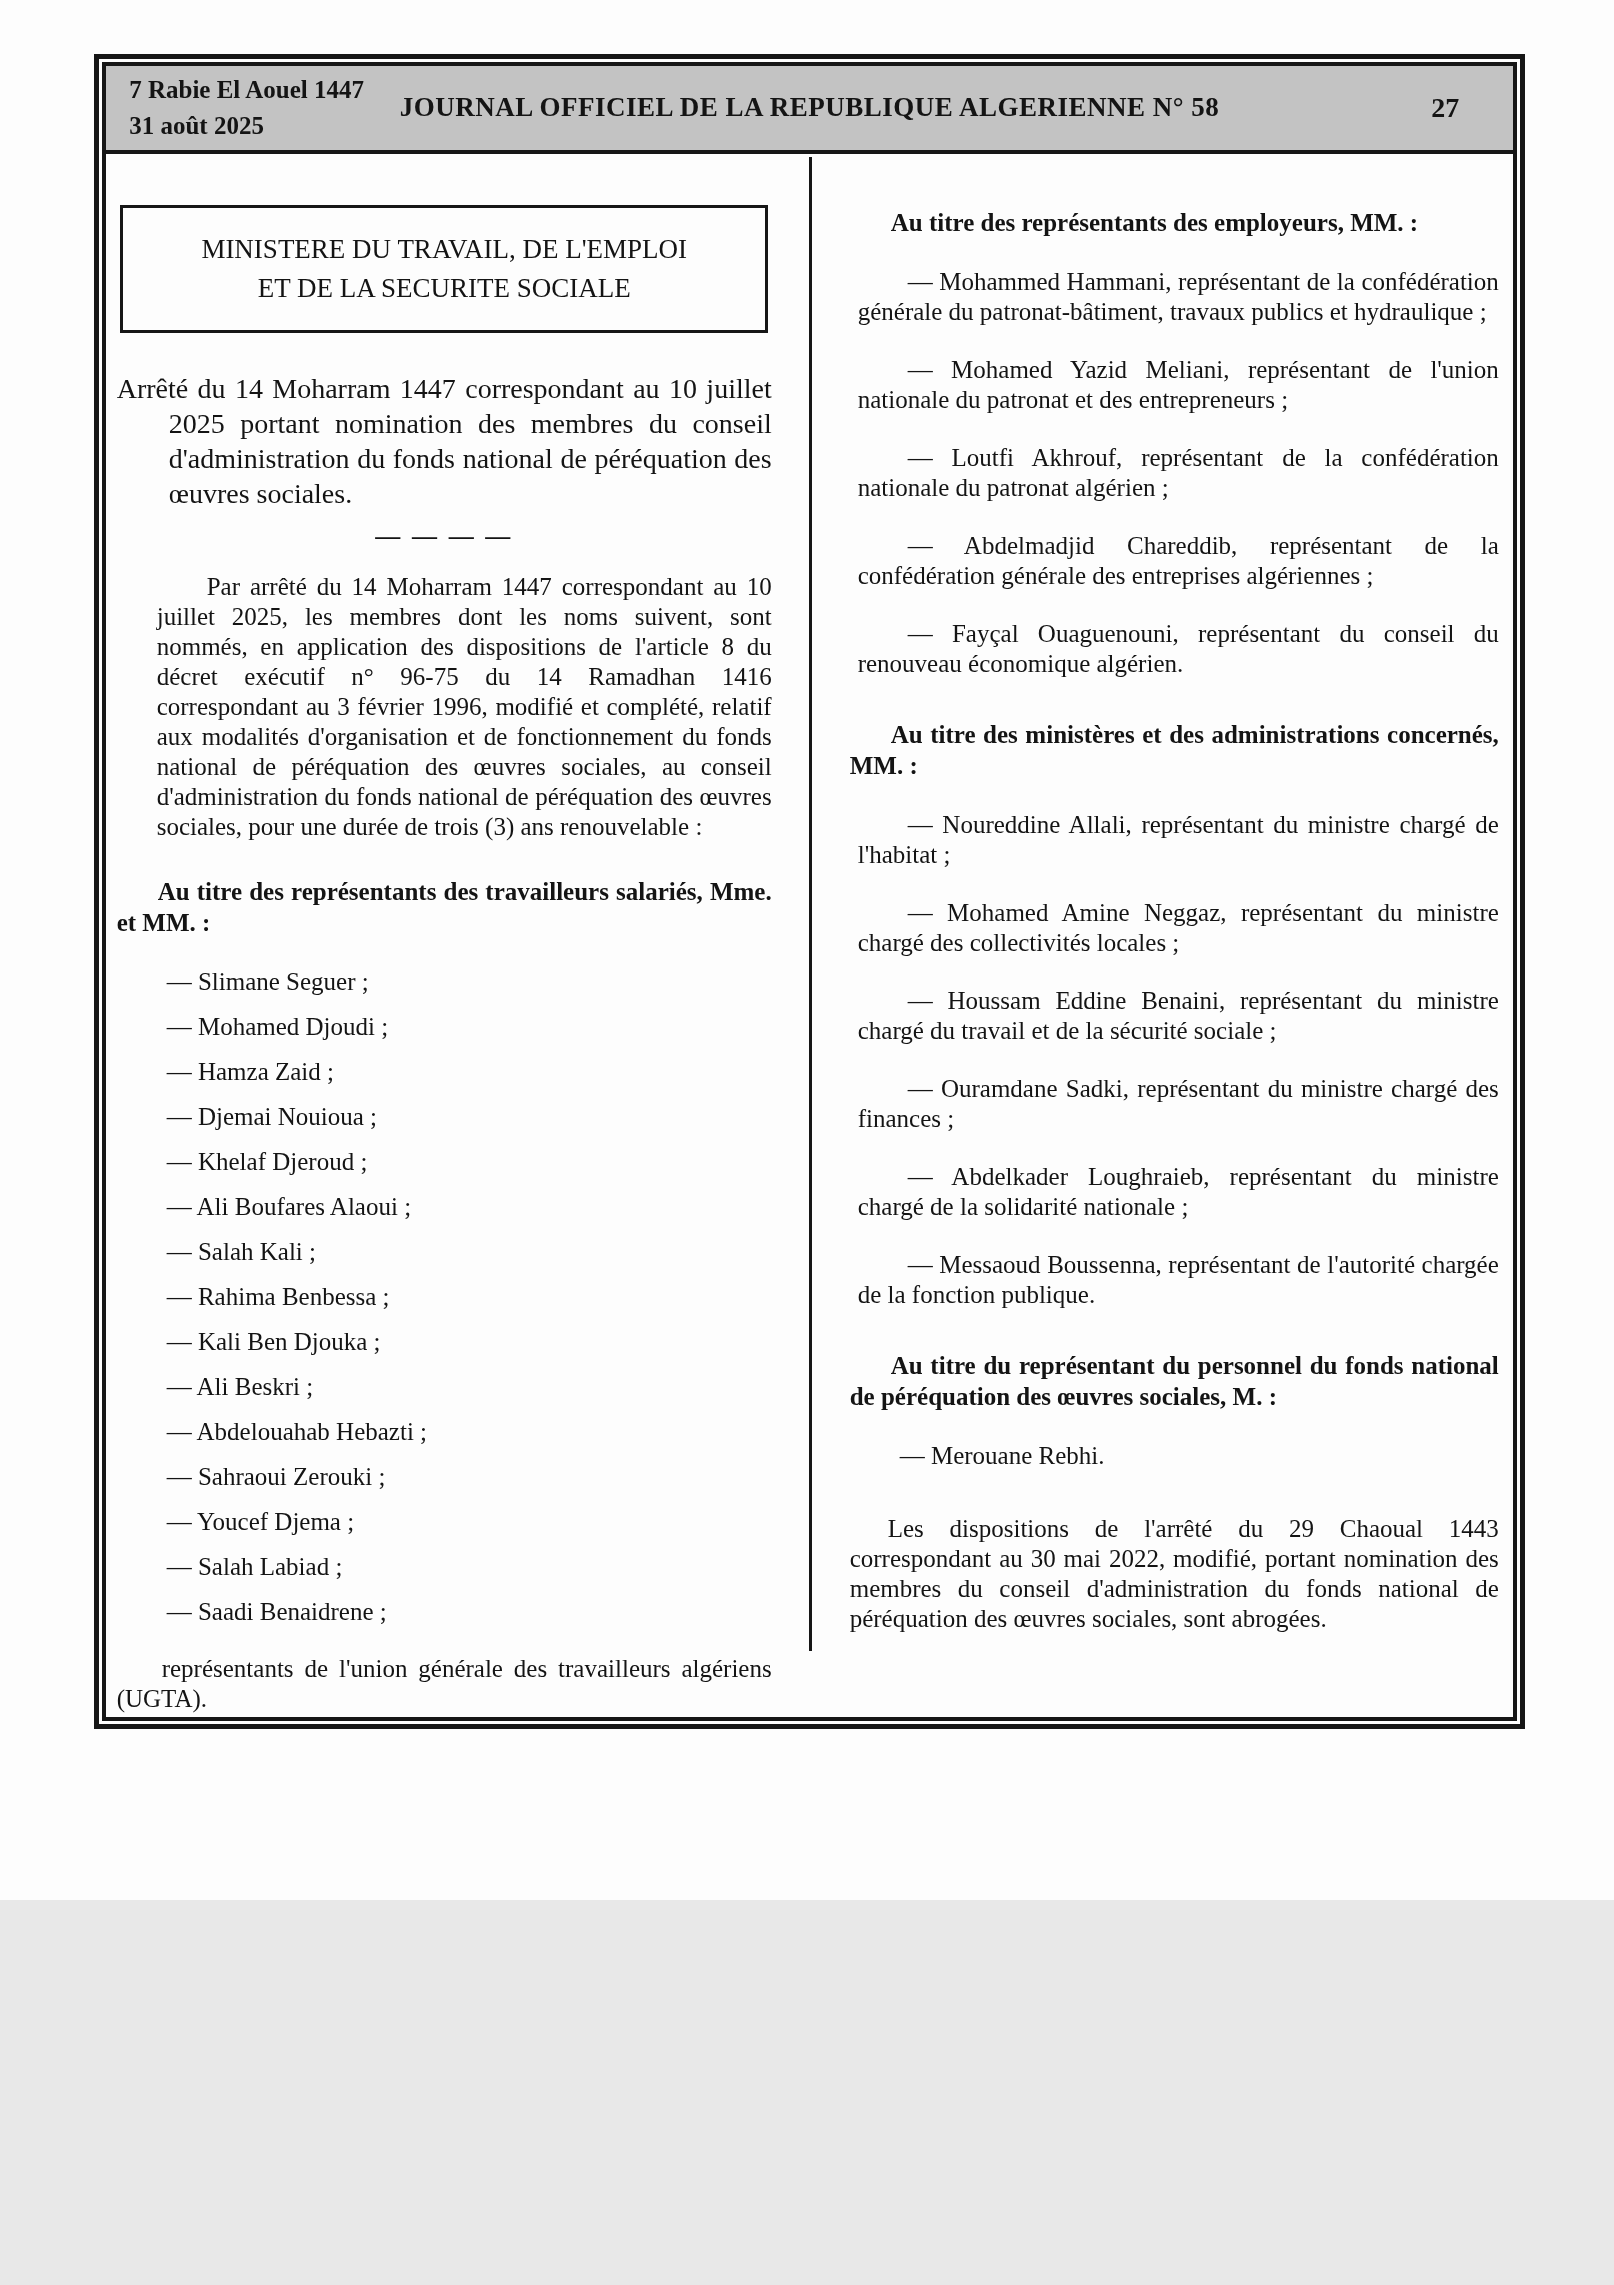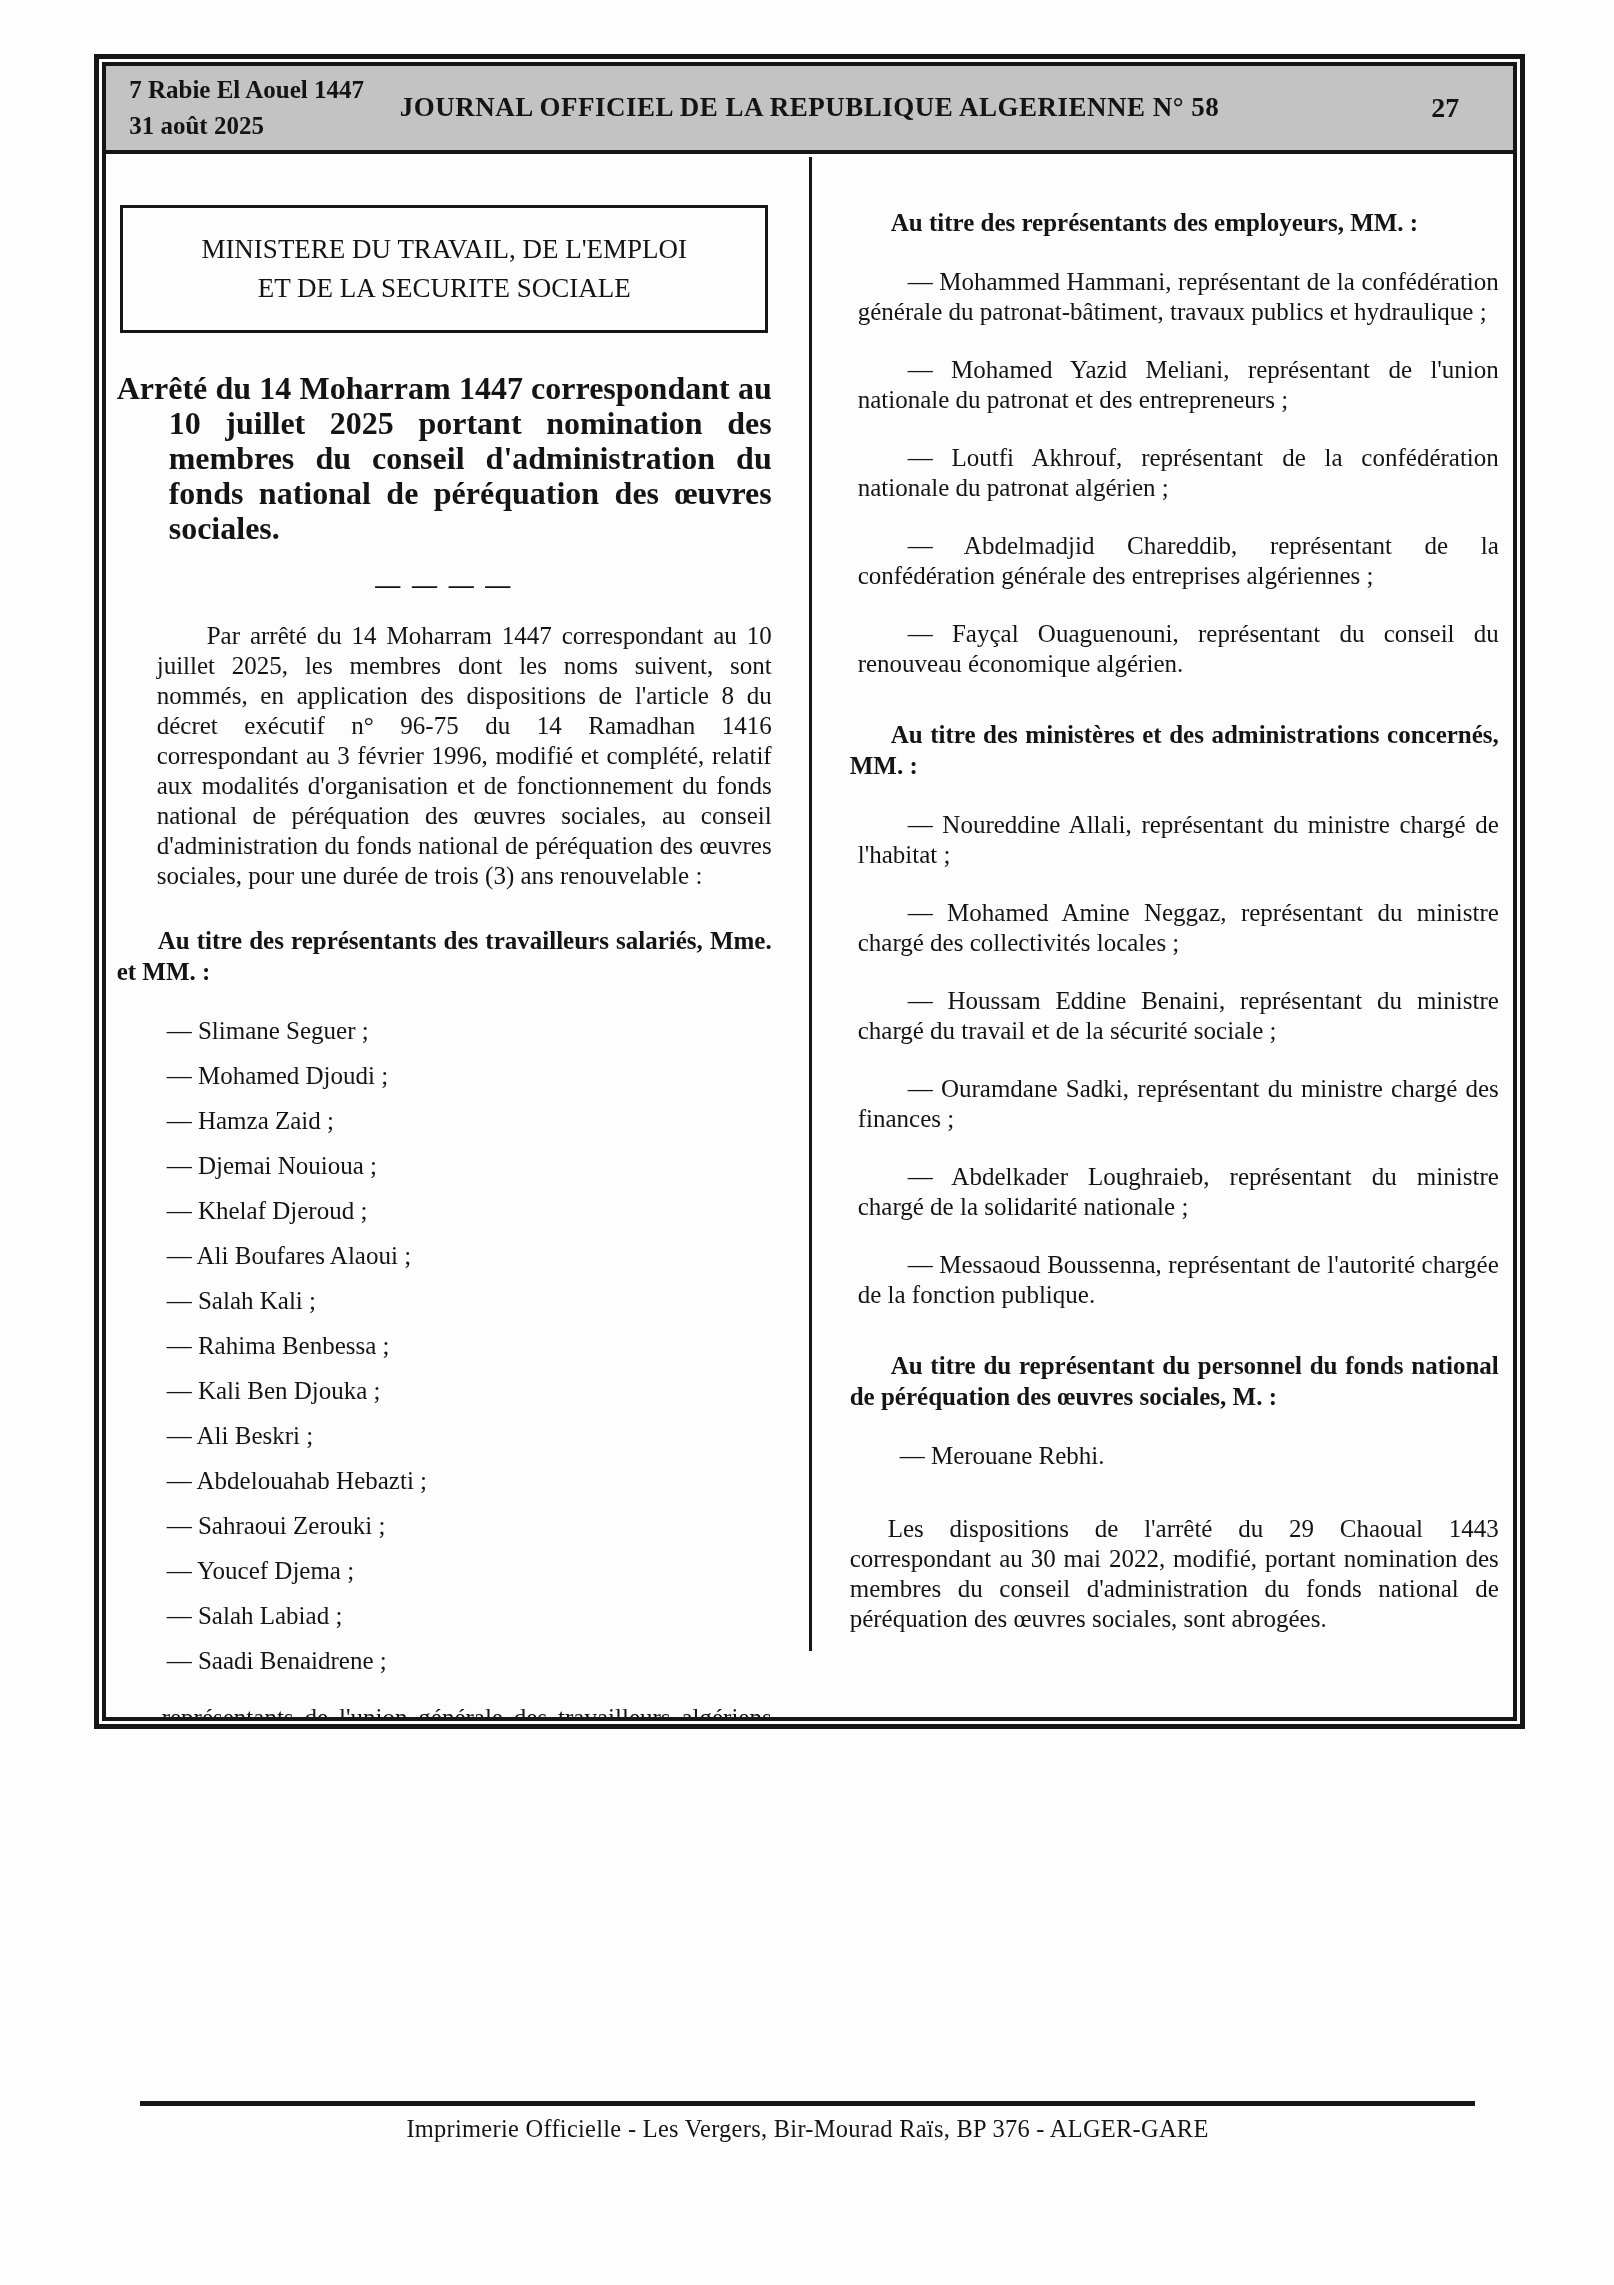--- a/index.html
+++ b/index.html
@@ -1,19 +1,19 @@
 <!DOCTYPE html>
 <html style="font-size:14.5px"><head>
 <meta charset="utf-8">
 <style>
   html, body { margin: 0; padding: 0; background: #e8e8e8; }
   .page {
     position: relative;
     width: 1615px;
-    height: 2285px;
+    height: 1900px;
     background: #fdfdfd;
     font-family: "Liberation Serif", "DejaVu Serif", serif;
     color: #141414;
     overflow: hidden;
   }
   .frame {
     position: absolute;
     left: 94px;
     top: 54px;
     width: 1431px;
@@ -91,23 +91,23 @@
   .ministry-box {
     border: 3.6px solid #161616;
     margin: 51px 3.6px 0 3.6px;
     padding: 22px 7.2px;
     text-align: center;
     font-weight: normal;
     font-size: 27px;
     line-height: 39px;
   }
   .decree-title {
-    margin: 38px 0 25px 0;
-    font-weight: bold;
-    font-size: 32px;
+    margin: 38px 0 11px 0;
+    font-weight: normal;
+    font-size: 28px;
     line-height: 35px;
     text-align: justify;
     padding-left: 52px;
     text-indent: -52px;
   }
   .dash-sep {
     text-align: center;
     font-weight: bold;
     font-size: 25px;
     letter-spacing: 2.7px;

